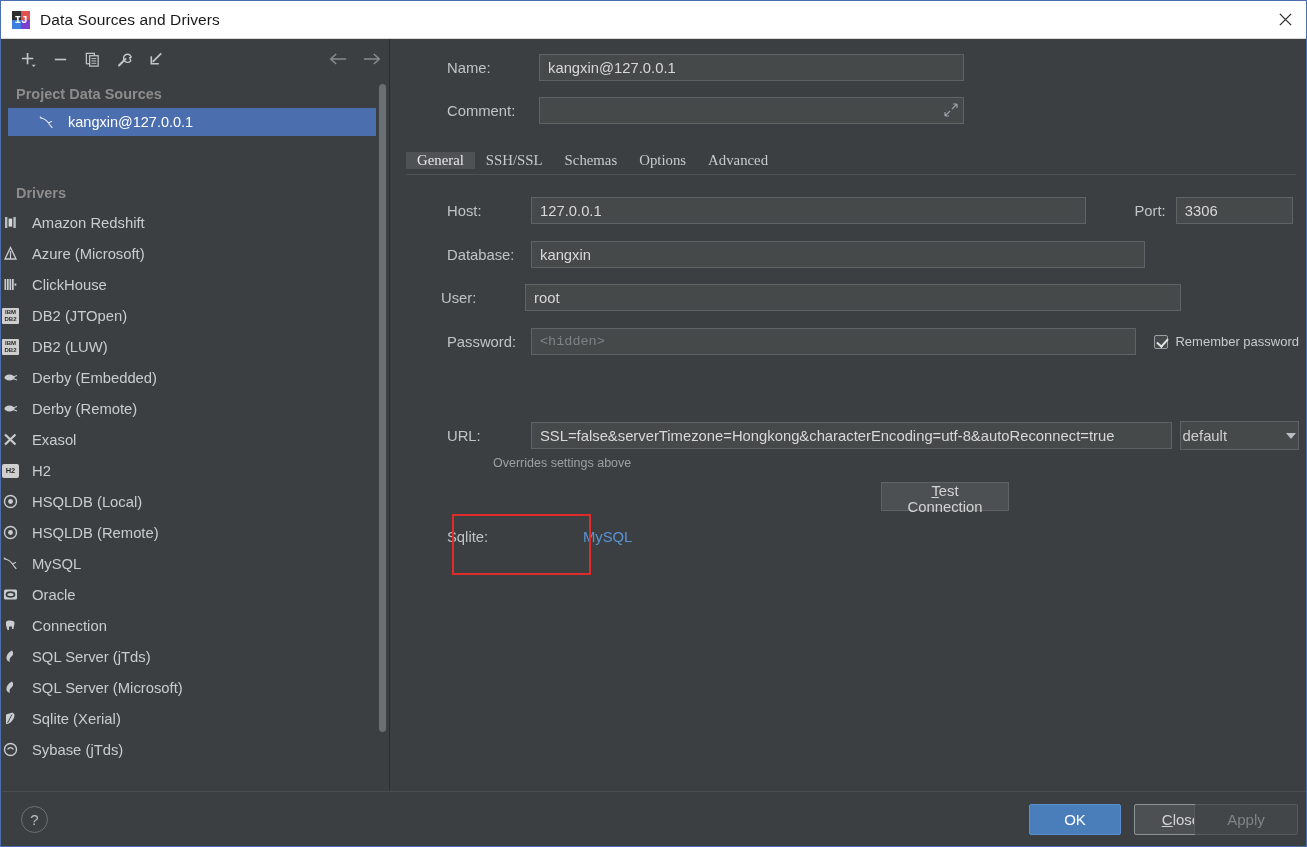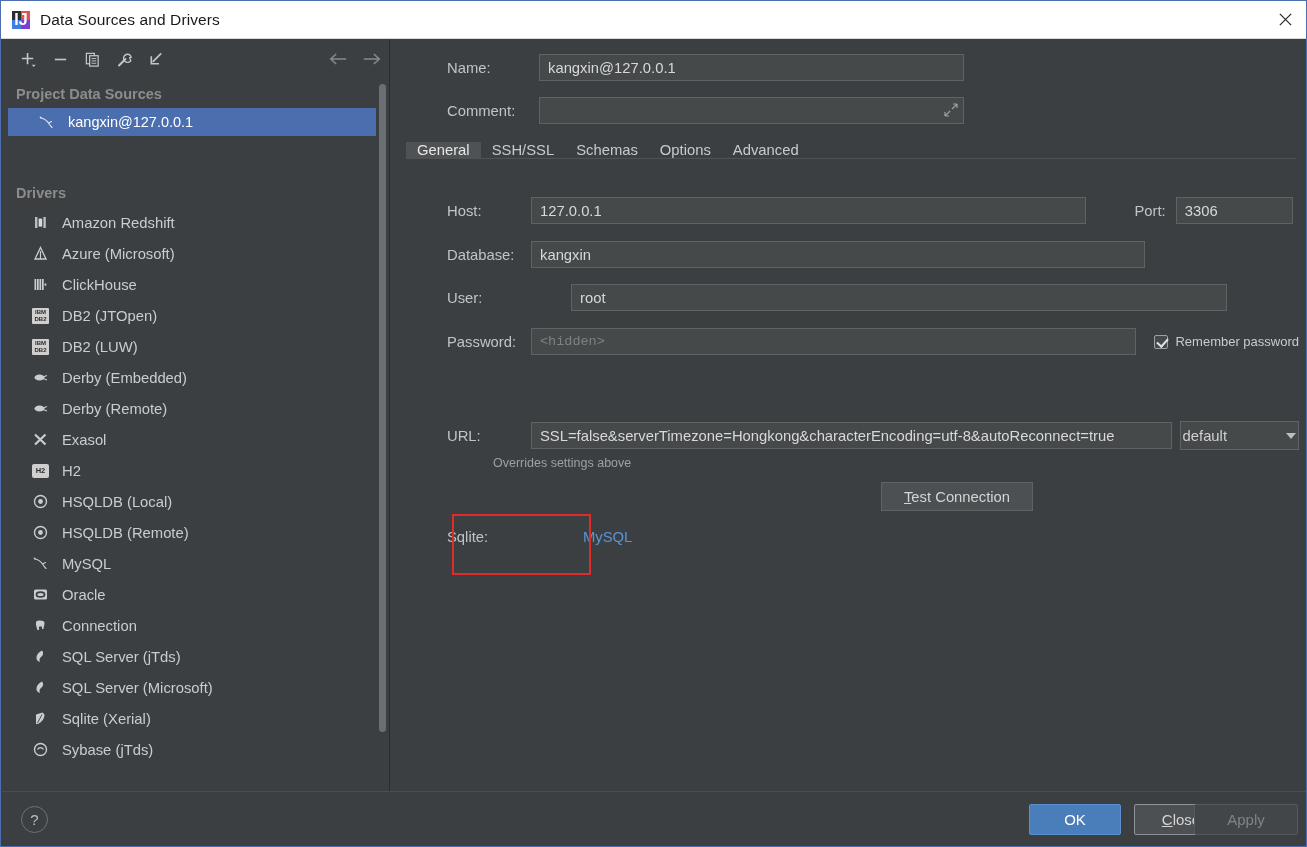--- a/index.html
+++ b/index.html
@@ -30,22 +30,22 @@
     width: 18px; height: 18px;
     margin-left: 11px; margin-right: 10px;
     position: relative; flex: none;
   }
   .title-icon .q1 { position:absolute; left:0; top:0; width:9px; height:9px; background:#2d2d2d;}
   .title-icon .q2 { position:absolute; left:9px; top:0; width:9px; height:9px; background:#e35050;}
   .title-icon .q3 { position:absolute; left:0; top:9px; width:9px; height:9px; background:#3d7fe0;}
   .title-icon .q4 { position:absolute; left:9px; top:9px; width:9px; height:9px; background:#7a3fd0;}
   .title-icon .lbl {
     position:absolute; left:0; top:0; width:18px; height:18px;
-    color:#fff; font-size:16px; font-weight:bold; line-height:18px; text-align:center;
-    font-family:Liberation Sans, sans-serif;
+    color:#fff; font-size:11px; font-weight:bold; line-height:18px; text-align:center;
+    font-family:Liberation Mono, monospace;
   }
   .title-text {
     font-size: 15.5px; color: #1a1a1a; letter-spacing: .1px;
   }
   .win-close {
     position: absolute; right: 0; top: 0;
     width: 46px; height: 37px;
     display: flex; align-items: center; justify-content: center;
     cursor: pointer;
   }
@@ -86,21 +86,21 @@
   .ds-row {
     height: 28px; display: flex; align-items: center;
     padding-left: 30px; cursor: pointer;
   }
   .ds-row.selected { background: #4b6eaf; margin: 0 14px 0 6px; }
   .ds-row .txt { color: #d6d6d6; font-size: 14.5px; margin-left: 13px; }
   .ds-row.selected .txt { color: #ffffff; }
 
   .drv-row {
     height: 31px; display: flex; align-items: center;
-    padding-left: 30px; cursor: pointer;
+    cursor: pointer;
   }
   .drv-row .txt { color: #c8cdd2; font-size: 14.8px; margin-left: 13px; }
   .ico { width: 17px; height: 17px; flex: none; display:flex; align-items:center; justify-content:center;}
   .ico svg { width: 17px; height: 17px; }
   .ico-txt {
     width: 17px; height: 14px; border-radius: 2px;
     background: #cfcfcf; color: #2b2b2b;
     font-size: 7.5px; font-weight: bold; line-height: 14px; text-align: center;
     font-family: "Liberation Sans", sans-serif;
   }
@@ -153,24 +153,25 @@
   .row-comment { position: absolute; left: 18px; top: 58px; width: 880px; }
   .row-comment .flabel { width: 92px; }
   .row-comment .wrap { width: 425px; position: relative; }
   .expand-ico {
     position: absolute; right: 6px; top: 6px;
     width: 14px; height: 14px; cursor: pointer;
   }
   .expand-ico svg { width: 14px; height: 14px; }
 
   .tabs {
-    position: absolute; left: 15px; top: 92px;
-    height: 28px; display: flex; align-items: flex-end;
+    position: absolute; left: 15px; top: 108px;
+    height: 28px; display: flex; align-items: center;
     border-bottom: 1px solid #4f5355;
     width: 890px;
+    font-family: Liberation Serif, serif;
   }
   .tab {
     padding: 0 11px; display: flex; align-items: center;
     color: #c6cbd0; font-size: 14.8px; cursor: pointer;
     background: transparent;
   }
   .tab.active { background: #4e5254; color: #e6e6e6; }
 
   .content { position: absolute; left: 0; top: 152px; width: 916px; }
 
@@ -561,21 +562,21 @@
         </div>
       </div>
 
       <div class="frow" style="left:18px; top:50px; width:884px;">
         <div class="flabel" style="width:84px;">Database:</div>
         <div style="width:614px;">
           <input class="finput" value="kangxin" style="">
         </div>
       </div>
 
-      <div class="frow" style="left:18px; top:93px; width:884px;gap:40px;">
+      <div class="frow" style="left:12px; top:93px; width:884px;">
         <div class="flabel" style="width:84px;">User:</div>
         <div style="width:656px;">
           <input class="finput" value="root" style="">
         </div>
       </div>
 
       <div class="frow" style="left:18px; top:137px; width:890px;">
         <div class="flabel" style="width:84px;">Password:</div>
         <div style="width:656px;">
           <input class="finput mono" type="text" placeholder="&lt;hidden&gt;" style="">
@@ -592,21 +593,21 @@
           <input class="finput" value="SSL=false&amp;serverTimezone=Hongkong&amp;characterEncoding=utf-8&amp;autoReconnect=true" style="">
         </div>
         <div class="combo" style="width:125px; margin-left:8px;">
           <span class="ctext">default</span>
           <span class="carrow"></span>
         </div>
       </div>
 
       <div class="hint" style="position:absolute; left:102px; top:265px;">Overrides settings above</div>
 
-      <button class="btn" style="position:absolute; left:490px; top:291px; width:152px;">
+      <button class="btn" style="position:absolute; left:490px; top:291px; width:128px;">
         <u>T</u><span>est Connection</span>
       </button>
 
       <div class="frow" style="left:18px; top:338px; width:500px;">
         <div class="flabel" style="width:84px;">Sqlite:</div>
         <div class="drvlink" style="margin-left:52px;">MySQL</div>
       </div>
 
       <div class="redbox" style="left:61px; top:323px; width:139px; height:61px;"></div>
 

